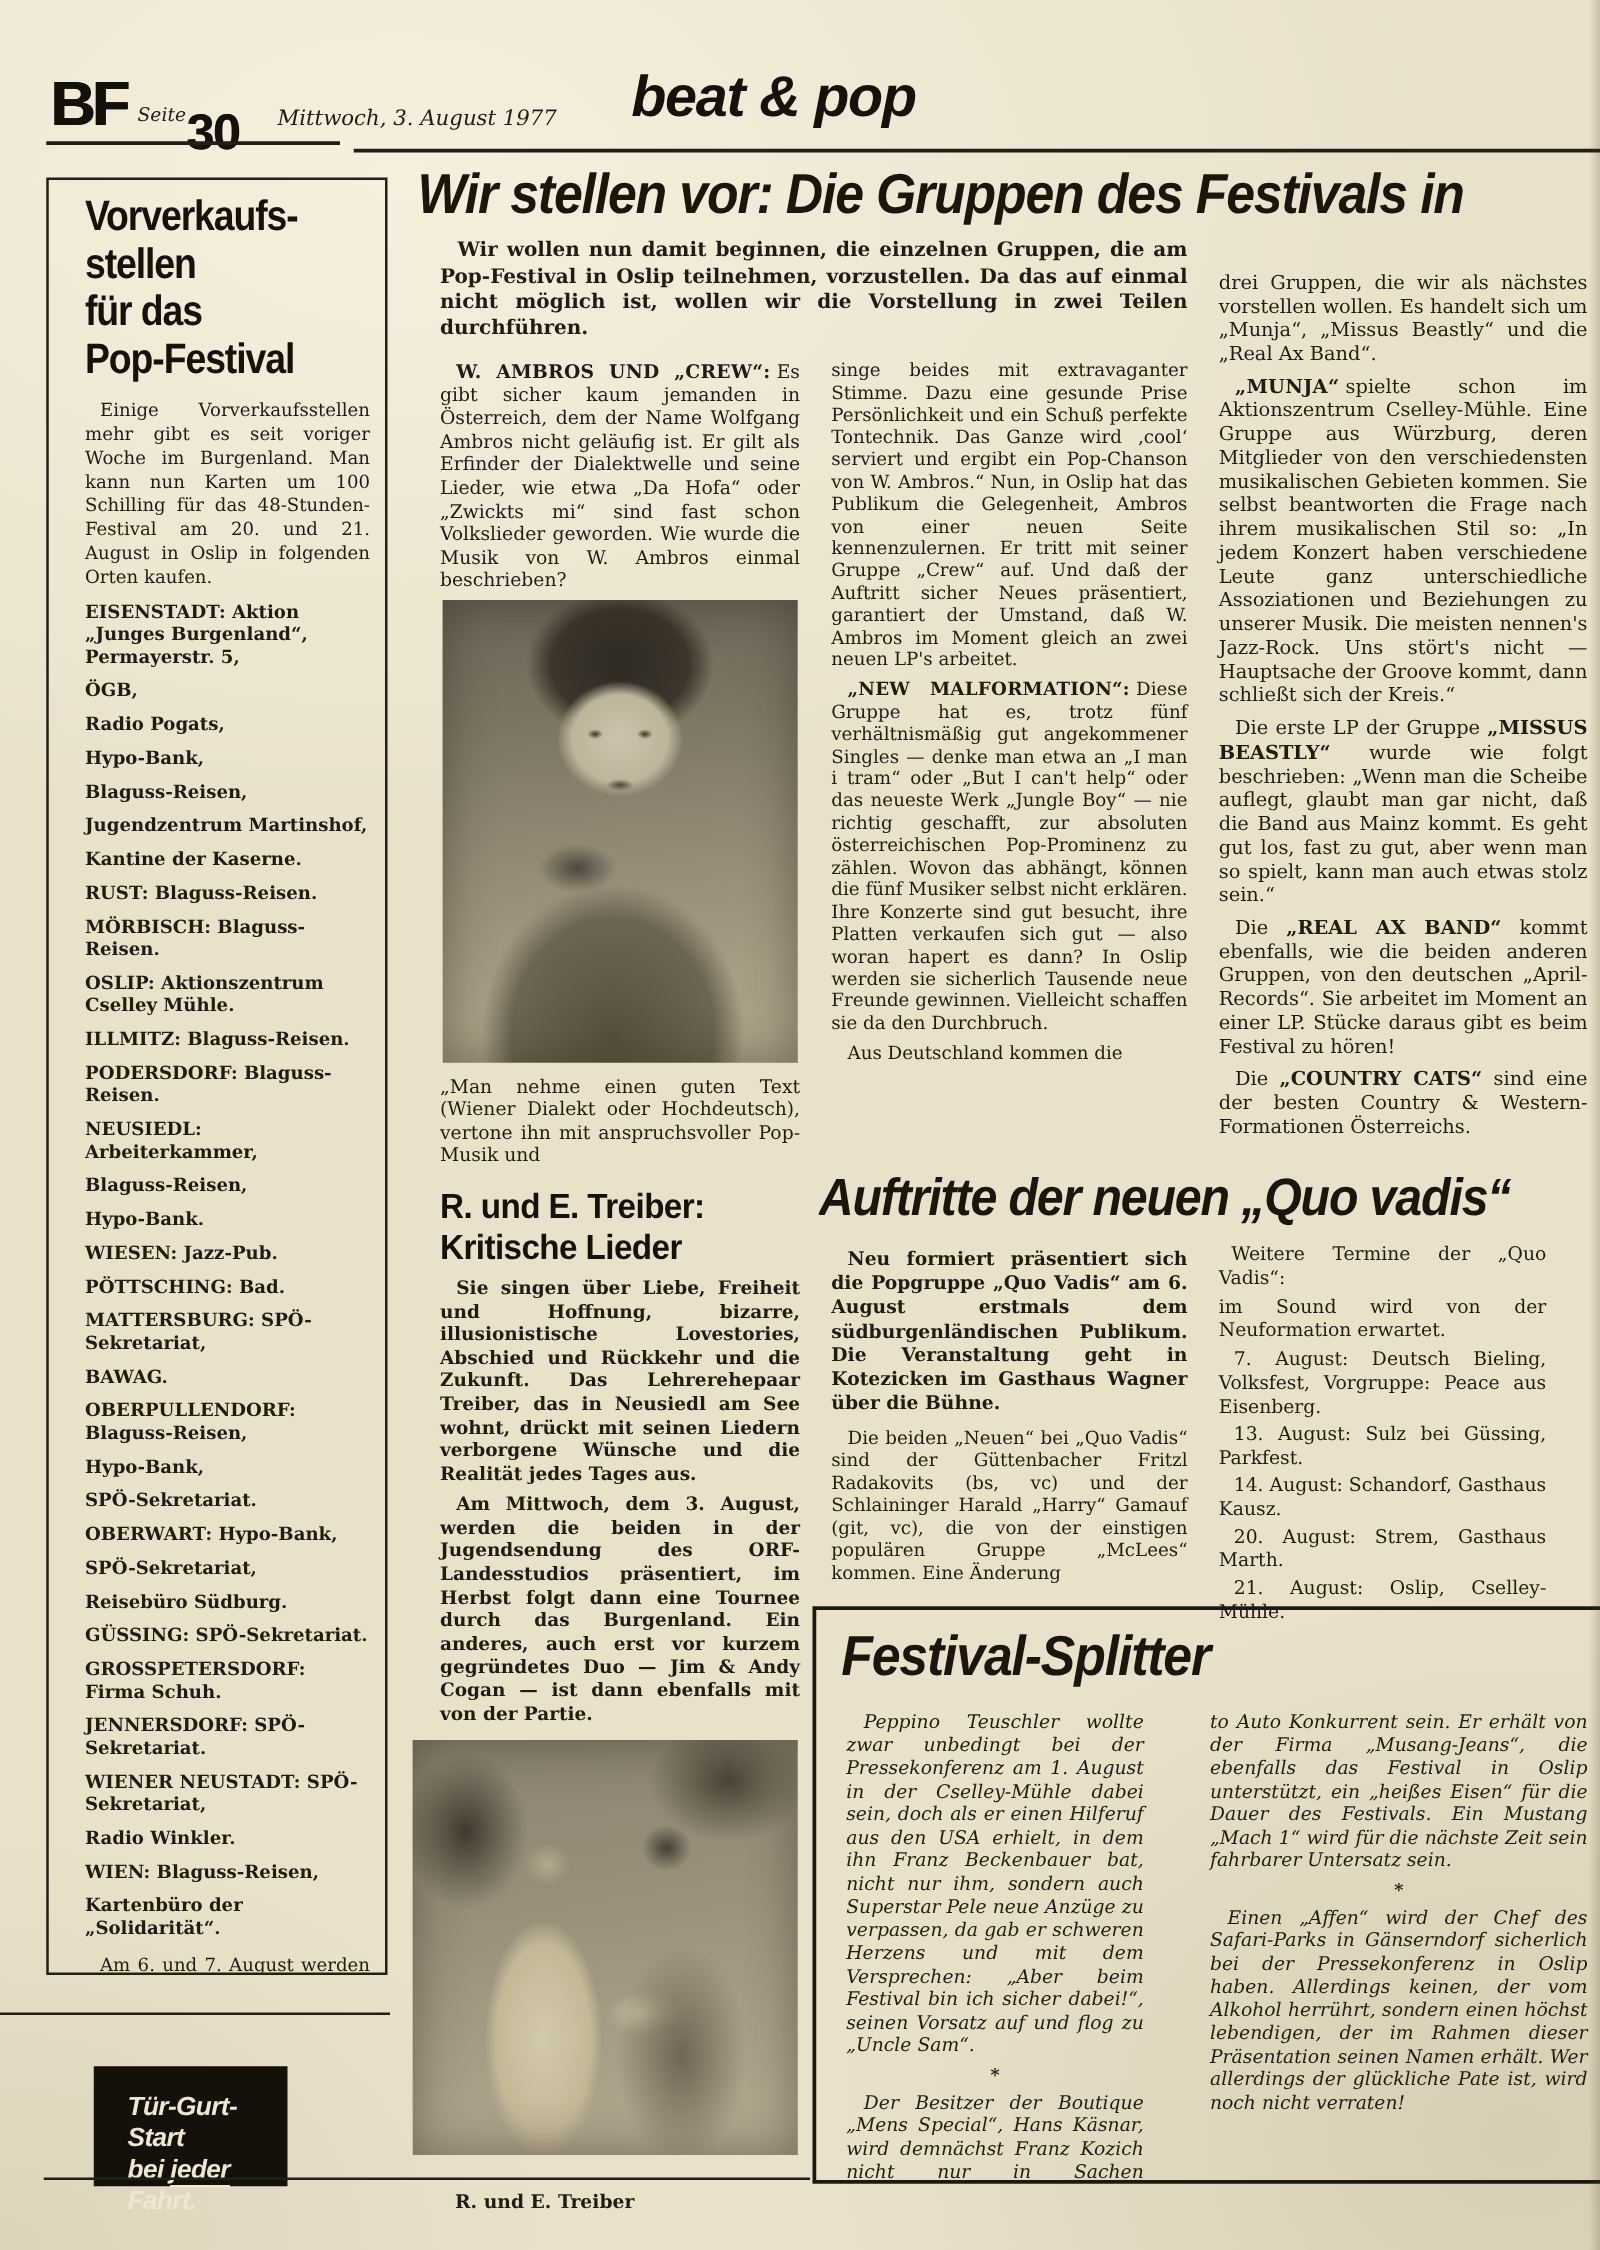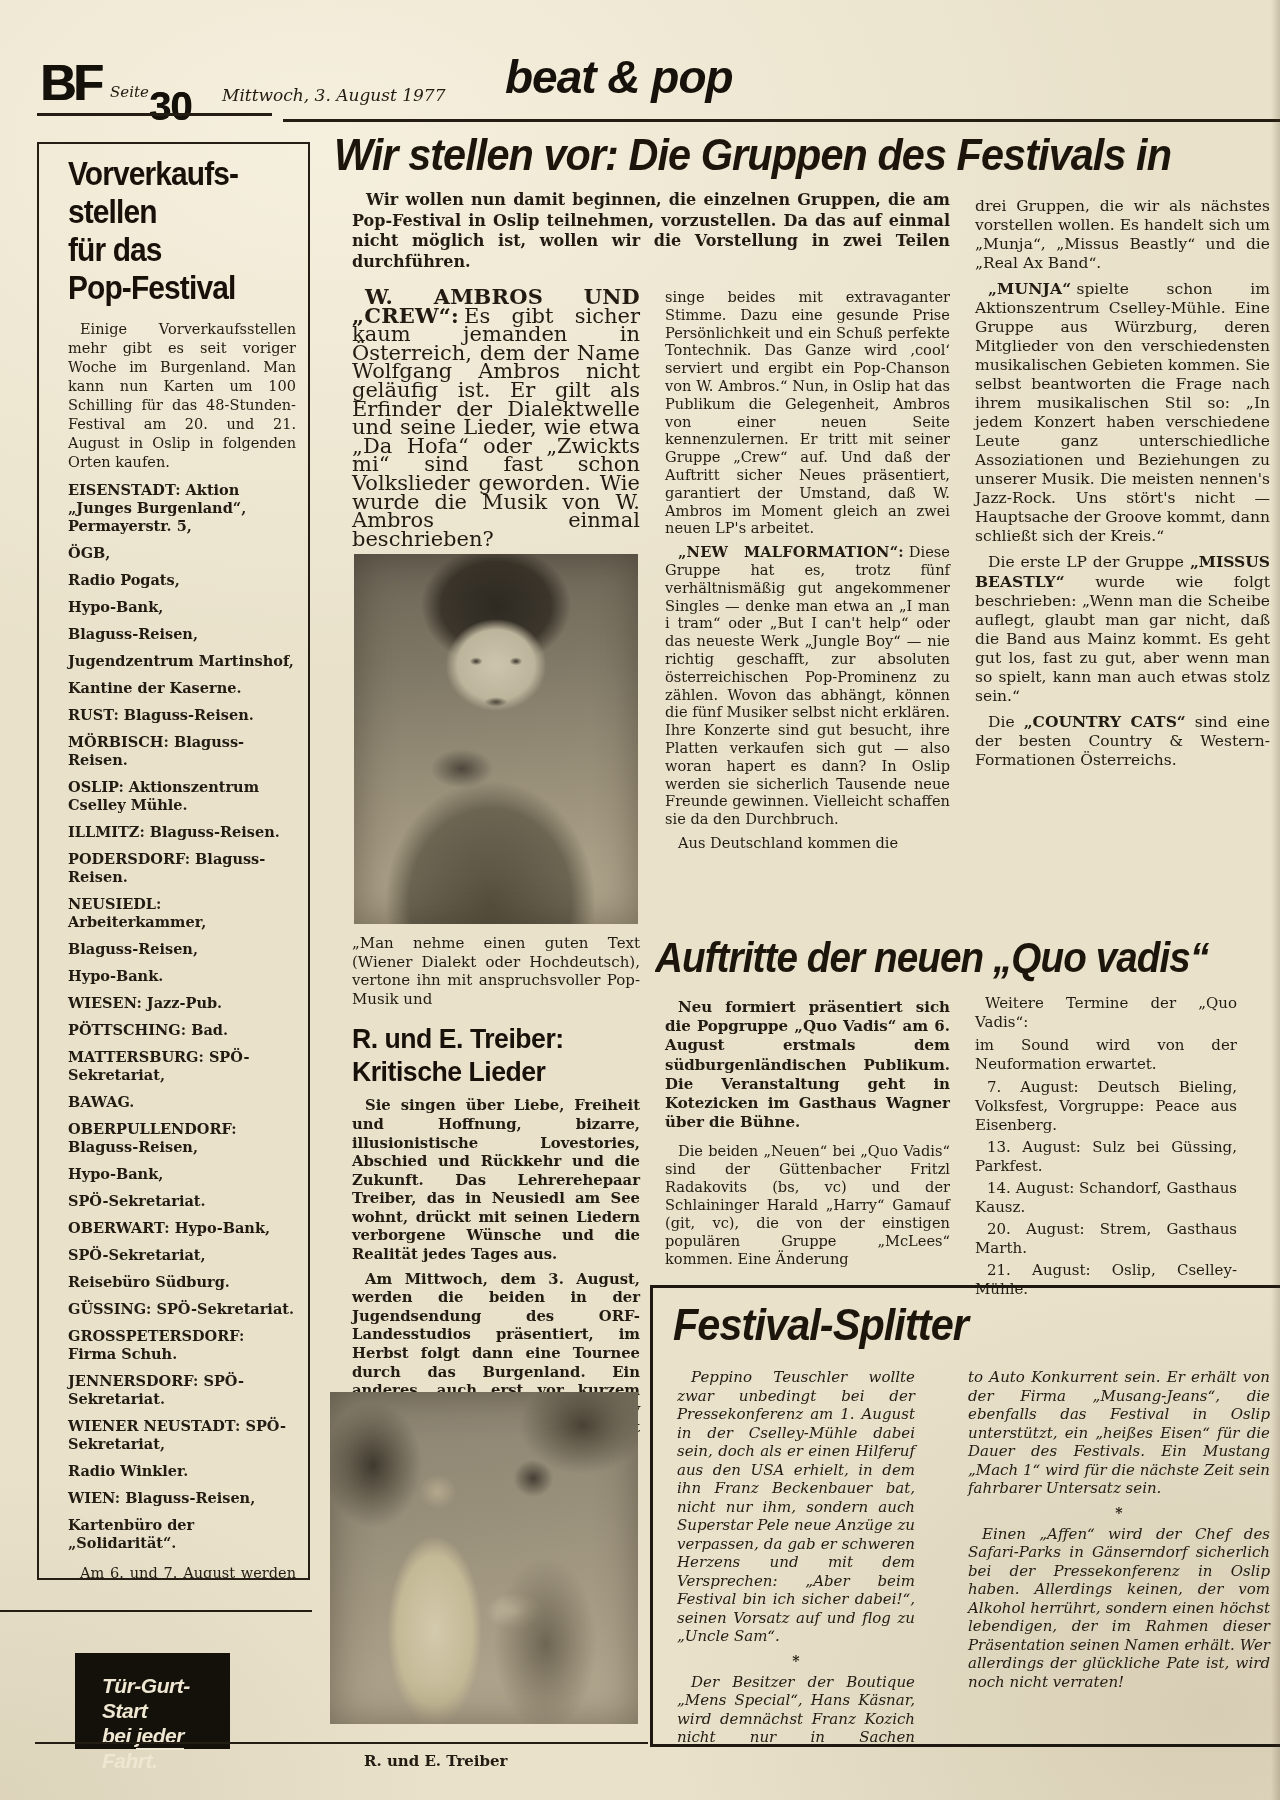--- a/index.html
+++ b/index.html
@@ -27,21 +27,21 @@
   
   .presale{left:37px;top:142px;width:273px;height:1438px;border:2px solid #241e14;
     padding:8px 12px 8px 29px;overflow:hidden}
   .presale-title{font-family:"Liberation Sans","DejaVu Sans",sans-serif;font-weight:bold;
     font-size:34px;line-height:38px;letter-spacing:-1px;transform:scaleX(.88);
     transform-origin:0 0;color:#17110a;margin:2px 0 14px 0;white-space:nowrap}
   .presale-intro,.presale-outro{font-weight:normal;font-size:14.5px;line-height:19px;text-align:justify;text-indent:12px}
   .entry{font-weight:bold;font-size:14.5px;line-height:18px;margin-top:9px}
 
   
-  .body-txt{font-size:21px;line-height:18.6px;text-align:justify}
+  .body-txt{font-size:15px;line-height:18.6px;text-align:justify}
   .col2-txt{font-size:14.6px;line-height:17.8px;text-align:justify}
   .col3-txt{font-size:15.5px;line-height:19px;text-align:justify}
 
   .photo{box-shadow:inset 0 0 40px rgba(40,32,20,.45)}
   .photo1{
     width:284px;height:370px;margin:6px 0 10px 2px;
     background:
       radial-gradient(8px 5px at 43% 29%, #39332a 0%, rgba(0,0,0,0) 80%),
       radial-gradient(8px 5px at 57% 29%, #39332a 0%, rgba(0,0,0,0) 80%),
       radial-gradient(14px 6px at 50% 40%, #4a4438 0%, rgba(0,0,0,0) 80%),
@@ -173,27 +173,30 @@
 <div class="abs" style="left:364px;top:1752px;font-weight:bold;font-size:15px">R. und E. Treiber</div>
 
 <div class="abs" style="left:665px;top:288px;width:285px">
   <p class="col2-txt">singe beides mit extravaganter Stimme. Dazu eine gesunde Prise Persönlichkeit und ein Schuß perfekte Tontechnik. Das Ganze wird ‚cool‘ serviert und ergibt ein Pop-Chanson von W. Ambros.“ Nun, in Oslip hat das Publikum die Gelegenheit, Ambros von einer neuen Seite kennenzulernen. Er tritt mit seiner Gruppe „Crew“ auf. Und daß der Auftritt sicher Neues präsentiert, garantiert der Umstand, daß W. Ambros im Moment gleich an zwei neuen LP's arbeitet.</p>
   <p class="col2-txt ind">
     <span class="runin">„NEW MALFORMATION“:</span><span>Diese Gruppe hat es, trotz fünf verhältnismäßig gut angekommener Singles — denke man etwa an „I man i tram“ oder „But I can't help“ oder das neueste Werk „Jungle Boy“ — nie richtig geschafft, zur absoluten österreichischen Pop-Prominenz zu zählen. Wovon das abhängt, können die fünf Musiker selbst nicht erklären. Ihre Konzerte sind gut besucht, ihre Platten verkaufen sich gut — also woran hapert es dann? In Oslip werden sie sicherlich Tausende neue Freunde gewinnen. Vielleicht schaffen sie da den Durchbruch.</span>
   </p>
   <p class="col2-txt ind">Aus Deutschland kommen die</p>
 </div>
 
-<div class="abs" style="left:975px;top:197px;width:295px">
+<div class="abs" style="left:975px;top:217px;width:295px">
   <p class="col3-txt">drei Gruppen, die wir als nächstes vorstellen wollen. Es handelt sich um „Munja“, „Missus Beastly“ und die „Real Ax Band“.</p>
   <p class="col3-txt ind">
     <span class="runin">„MUNJA“</span><span>spielte schon im Aktionszentrum Cselley-Mühle. Eine Gruppe aus Würzburg, deren Mitglieder von den verschiedensten musikalischen Gebieten kommen. Sie selbst beantworten die Frage nach ihrem musikalischen Stil so: „In jedem Konzert haben verschiedene Leute ganz unterschiedliche Assoziationen und Beziehungen zu unserer Musik. Die meisten nennen's Jazz-Rock. Uns stört's nicht — Hauptsache der Groove kommt, dann schließt sich der Kreis.“</span>
   </p>
   <p class="col3-txt ind">
     <span>Die erste LP der Gruppe</span> <span class="b">„MISSUS BEASTLY“</span> <span>wurde wie folgt beschrieben: „Wenn man die Scheibe auflegt, glaubt man gar nicht, daß die Band aus Mainz kommt. Es geht gut los, fast zu gut, aber wenn man so spielt, kann man auch etwas stolz sein.“</span>
+  </p>
+  <p class="col3-txt ind">
+    <span>Die</span> <span class="b">„REAL AX BAND“</span> <span>kommt ebenfalls, wie die beiden anderen Gruppen, von den deutschen „April-Records“. Sie arbeitet im Moment an einer LP. Stücke daraus gibt es beim Festival zu hören!</span>
   </p>
   <p class="col3-txt ind">
     <span>Die</span> <span class="b">„COUNTRY CATS“</span> <span>sind eine der besten Country &amp; Western-Formationen Österreichs.</span>
   </p>
 </div>
 
 <div class="abs" style="left:655px;top:928px;width:625px;height:64px;overflow:hidden">
   <div class="display" style="font-size:42px;line-height:60px">Auftritte der neuen „Quo vadis“</div>
 </div>
 <div class="abs" style="left:665px;top:998px;width:285px">

